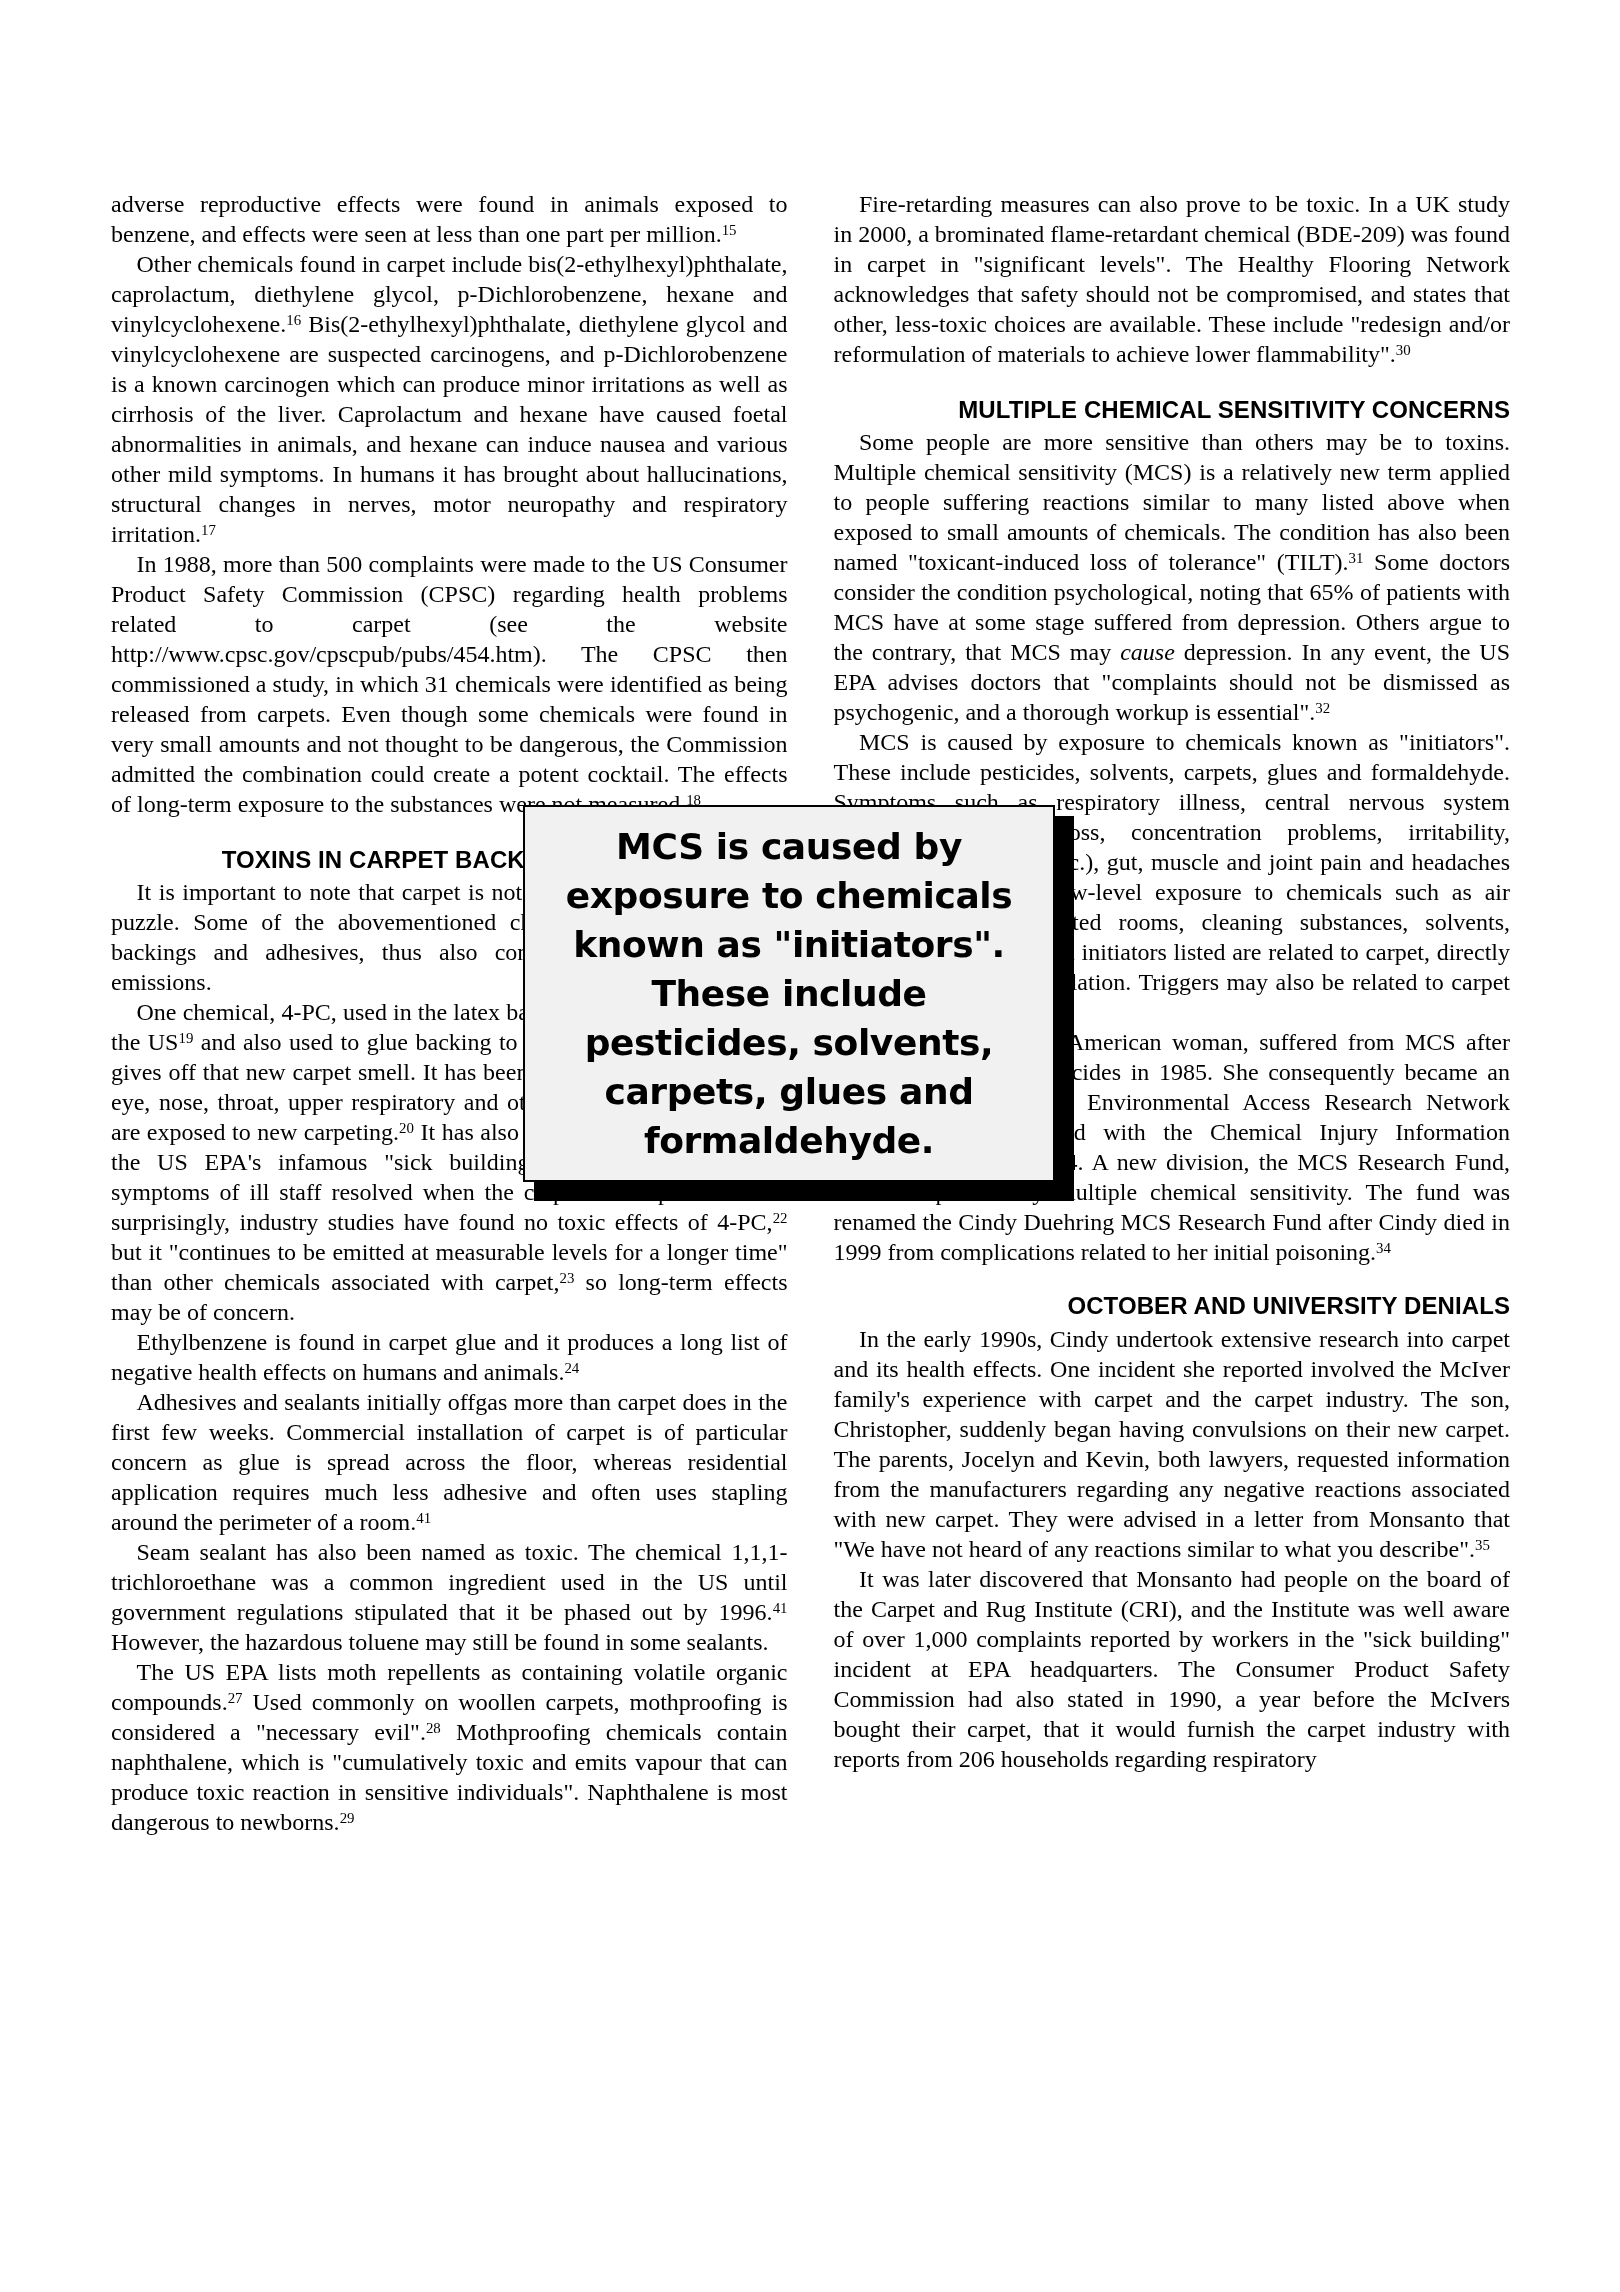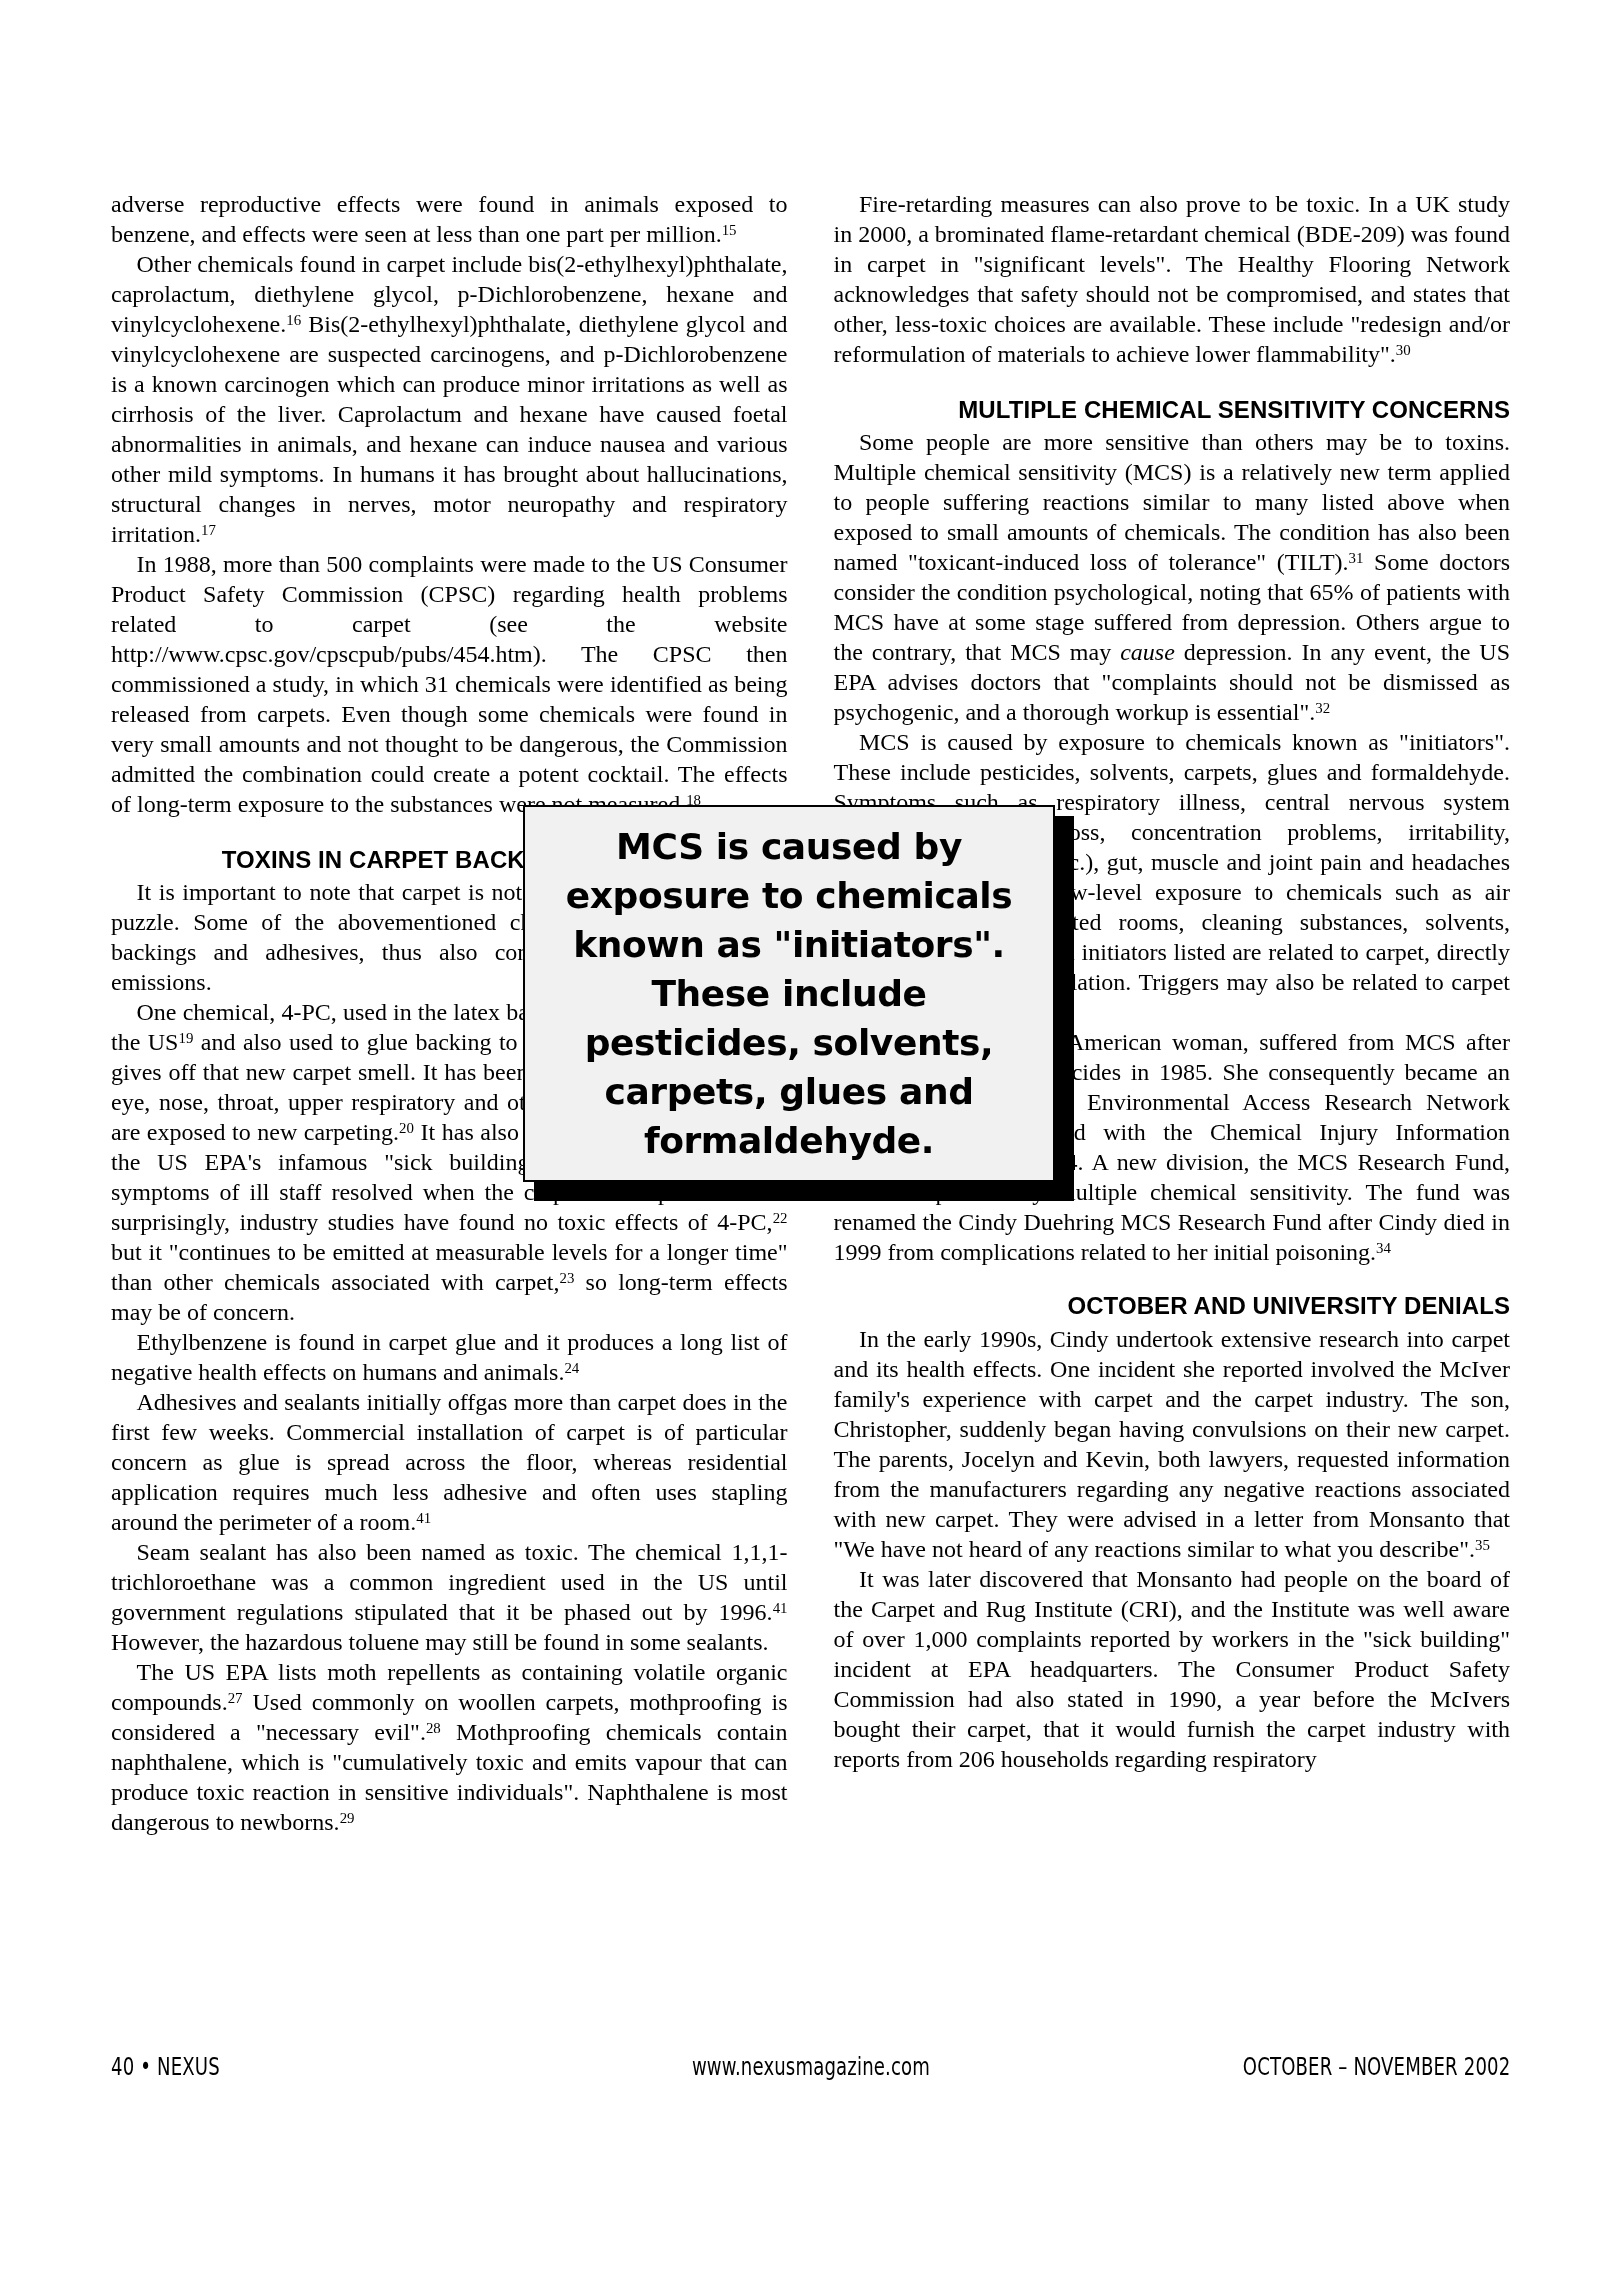--- a/index.html
+++ b/index.html
@@ -161,20 +161,15 @@
     </div>
   </div>
 
   <div class="pullquote-wrap">
     <div class="pullquote-shadow"></div>
     <div class="pullquote">
       <div class="pullquote-text">MCS is caused by exposure to chemicals known as "initiators".  These include pesticides, solvents, carpets, glues and formaldehyde.</div>
     </div>
   </div>
 
-  <div class="footer">
-    <span class="footer-left">40 • NEXUS</span>
-    <span class="footer-center">www.nexusmagazine.com</span>
-    <span class="footer-right">OCTOBER – NOVEMBER 2002</span>
-  </div>
 
 </div>
 
 
 </body></html>

